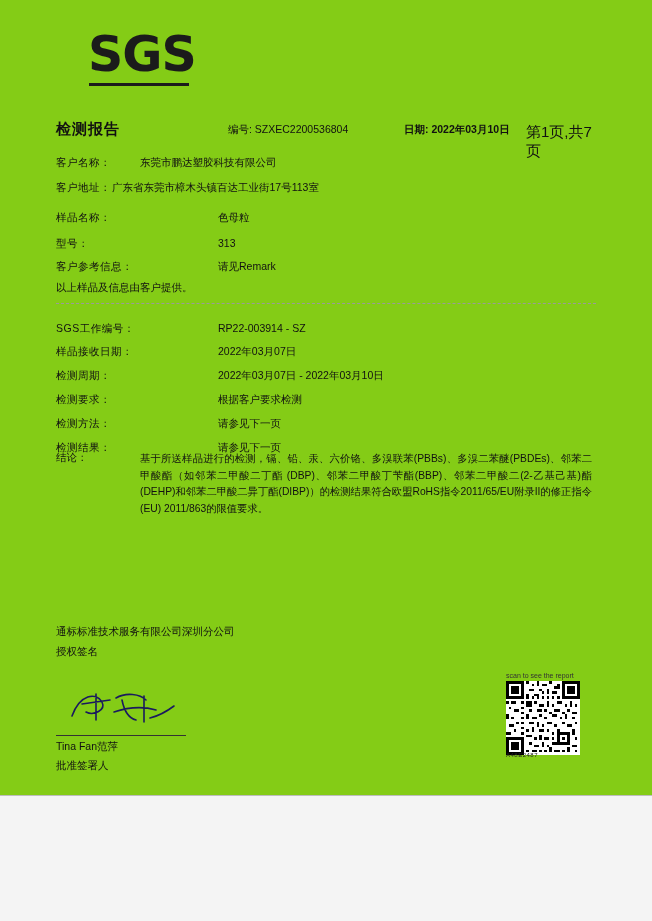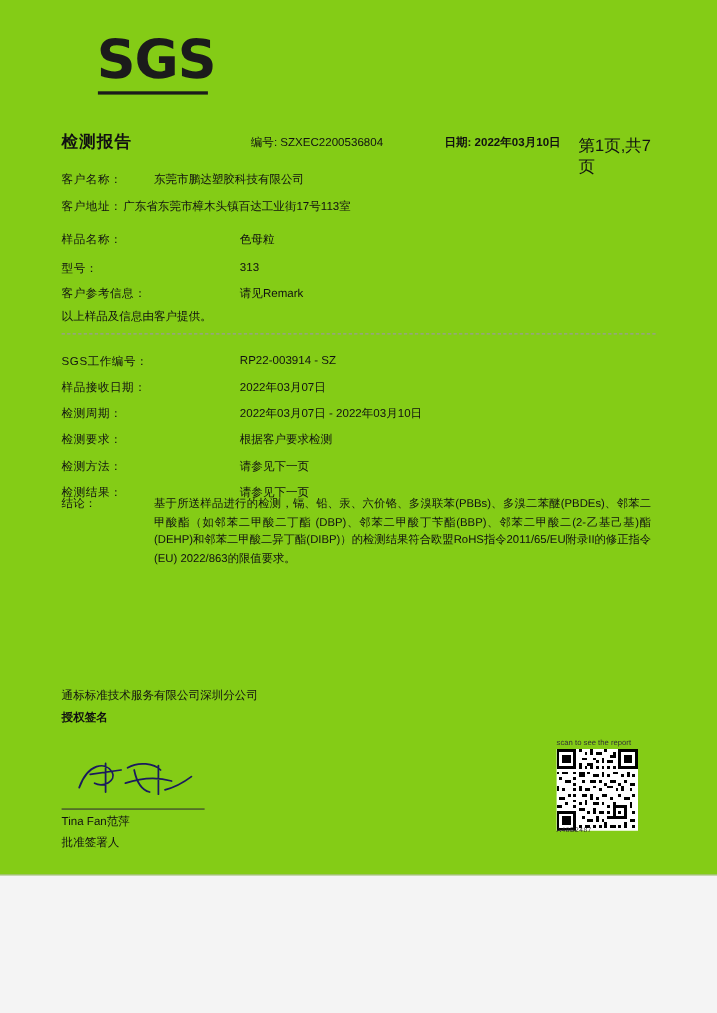--- a/index.html
+++ b/index.html
@@ -133,21 +133,20 @@
     top: 625px;
     font-size: 10.5px;
     color: #111;
   }
   .auth-line {
     position: absolute;
     left: 56px;
     top: 645px;
     font-size: 10.5px;
     color: #111;
-    font-weight: bold;
   }
   .sig-script {
     position: absolute;
     left: 66px;
     top: 686px;
     width: 120px;
     height: 40px;
   }
   .sig-rule {
     position: absolute;
@@ -265,21 +264,21 @@
   <div class="field-label" style="top:393px">检测要求：</div>
   <div class="field-value indent2" style="top:393px">根据客户要求检测</div>
 
   <div class="field-label" style="top:417px">检测方法：</div>
   <div class="field-value indent2" style="top:417px">请参见下一页</div>
 
   <div class="field-label" style="top:441px">检测结果：</div>
   <div class="field-value indent2" style="top:441px">请参见下一页</div>
 
   <div class="concl-label">结论：</div>
-  <div class="concl-body">基于所送样品进行的检测，镉、铅、汞、六价铬、多溴联苯(PBBs)、多溴二苯醚(PBDEs)、邻苯二甲酸酯（如邻苯二甲酸二丁酯 (DBP)、邻苯二甲酸丁苄酯(BBP)、邻苯二甲酸二(2-乙基己基)酯(DEHP)和邻苯二甲酸二异丁酯(DIBP)）的检测结果符合欧盟RoHS指令2011/65/EU附录II的修正指令(EU) 2022/863的限值要求。</div>
+  <div class="concl-body">基于所送样品进行的检测，镉、铅、汞、六价铬、多溴联苯(PBBs)、多溴二苯醚(PBDEs)、邻苯二甲酸酯（如邻苯二甲酸二丁酯 (DBP)、邻苯二甲酸丁苄酯(BBP)、邻苯二甲酸二(2-乙基己基)酯(DEHP)和邻苯二甲酸二异丁酯(DIBP)）的检测结果符合欧盟RoHS指令2011/65/EU附录II的修正指令(EU) 2011/863的限值要求。</div>
 
   <div class="company-line">通标标准技术服务有限公司深圳分公司</div>
   <div class="auth-line">授权签名</div>
 
   <svg class="sig-script" viewBox="0 0 120 40">
     <path d="M6 30 C14 8, 30 6, 36 16 C40 24, 28 30, 20 26 M16 18 L44 14 M30 8 L30 34 M50 12 C60 6, 74 8, 80 14 M56 14 C58 24, 62 32, 70 34 M48 26 C60 22, 76 20, 90 24 M78 10 L78 36 M84 32 C92 30, 100 26, 108 20" fill="none" stroke="#1a1a5e" stroke-width="1.6" stroke-linecap="round"></path>
   </svg>
 
   <div class="sig-rule"></div>
   <div class="sig-name">Tina Fan范萍</div>

